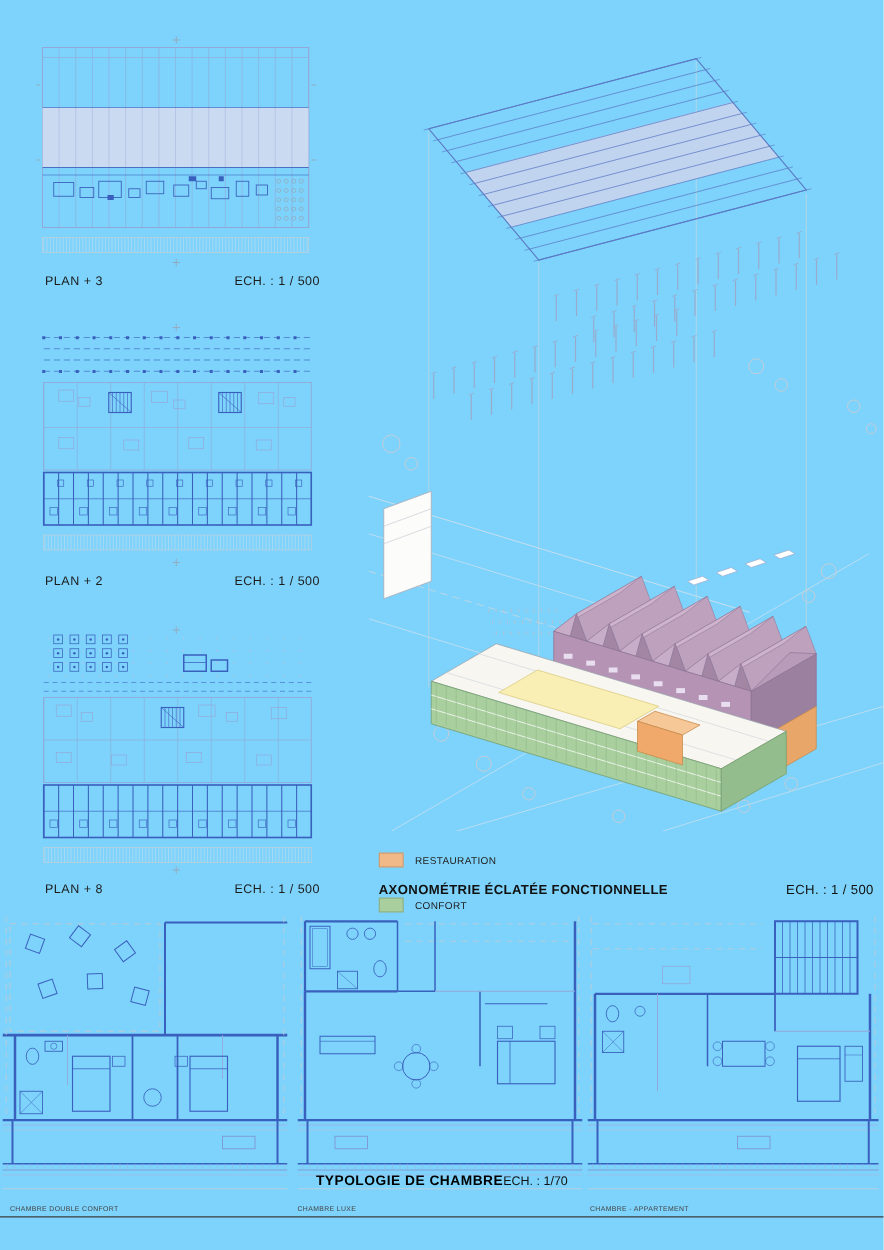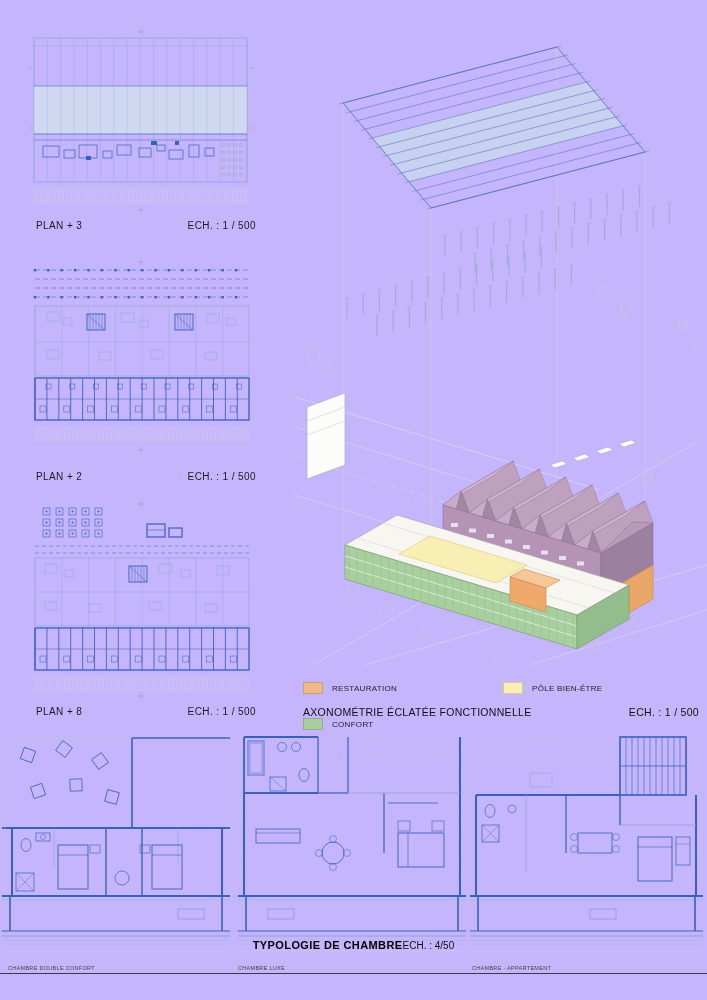--- a/index.html
+++ b/index.html
@@ -1,24 +1,24 @@
 <!DOCTYPE html>
 <html><head>
 <meta charset="utf-8">
 <style>
   *{margin:0;padding:0;box-sizing:border-box}
   html,body{background:#ffffff}
   body{font-family:"Liberation Sans",sans-serif}
-  .sheet{position:relative;width:707px;height:1000px;background:#c4b5fd;overflow:hidden}
+  .sheet{position:relative;width:707px;height:1000px;background:#7dd3fc;overflow:hidden}
   .sheet svg{position:absolute;display:block}
   .cap{position:absolute;left:36px;width:220px;display:flex;justify-content:space-between;
        font-size:10px;color:#1c1c1c;letter-spacing:.4px;white-space:nowrap}
   .axcap{position:absolute;left:303px;top:706px;width:396px;display:flex;justify-content:space-between;
        font-size:10.5px;color:#111;letter-spacing:.3px;white-space:nowrap}
-  .axcap .t{font-weight:normal}
+  .axcap .t{font-weight:bold}
   .legend{position:absolute;left:303px;top:678px;display:grid;grid-template-rows:20px 20px;
        grid-auto-flow:column;grid-auto-columns:200px;row-gap:16px}
   .lg-item{display:flex;align-items:center;gap:9px;font-size:8px;letter-spacing:.3px;color:#222;white-space:nowrap}
   .sw{width:20px;height:12px;border:1px solid rgba(0,0,0,.15);flex:0 0 auto}
   .room-label{position:absolute;top:965px;font-size:5.5px;color:#444;letter-spacing:.3px;white-space:nowrap}
   .bottom-rule{position:absolute;left:0;top:973px;width:707px;border-top:1px solid #3c3c3c}
   .typocap{position:absolute;left:8px;top:939px;width:691px;display:flex;justify-content:center;align-items:baseline}
   .typocap .title{font-weight:bold;font-size:11px;letter-spacing:.4px}
   .typocap .scale{font-size:10px;color:#111}
 </style>
@@ -388,21 +388,21 @@
       <line x1="201.99999999999972" y1="170" x2="201.99999999999972" y2="182" stroke="#dcdfe8" stroke-width="0.35" fill="none"></line>
       <line x1="204.5999999999997" y1="170" x2="204.5999999999997" y2="182" stroke="#dcdfe8" stroke-width="0.35" fill="none"></line>
       <line x1="207.1999999999997" y1="170" x2="207.1999999999997" y2="182" stroke="#dcdfe8" stroke-width="0.35" fill="none"></line>
       <line x1="209.7999999999997" y1="170" x2="209.7999999999997" y2="182" stroke="#dcdfe8" stroke-width="0.35" fill="none"></line>
       <line x1="212.3999999999997" y1="170" x2="212.3999999999997" y2="182" stroke="#dcdfe8" stroke-width="0.35" fill="none"></line>
       <line x1="214.9999999999997" y1="170" x2="214.9999999999997" y2="182" stroke="#dcdfe8" stroke-width="0.35" fill="none"></line>
       <line x1="217.59999999999968" y1="170" x2="217.59999999999968" y2="182" stroke="#dcdfe8" stroke-width="0.35" fill="none"></line>
       <line x1="109" y1="192" x2="115" y2="192" stroke="#9aa0ac" stroke-width="0.6" fill="none"></line>
       <line x1="112" y1="189" x2="112" y2="195" stroke="#9aa0ac" stroke-width="0.6" fill="none"></line>
     </svg>
-  <div class="cap" style="top:471px">
+  <div class="cap" style="top:460px">
     <span>PLAN + 2</span>
     <span>ECH. : 1 / 500</span>
   </div>
 
   <svg id="svg-p1" viewBox="0 0 228 200" style="left:28px;top:500px;width:230px;height:200px">
       <line x1="109" y1="4" x2="115" y2="4" stroke="#9aa0ac" stroke-width="0.6" fill="none"></line>
       <line x1="112" y1="1" x2="112" y2="7" stroke="#9aa0ac" stroke-width="0.6" fill="none"></line>
       <rect fill="#b9c3e0" x="10" y="10" width="1" height="1"></rect>
       <rect fill="#b9c3e0" x="10" y="20" width="1" height="1"></rect>
       <rect fill="#b9c3e0" x="10" y="30" width="1" height="1"></rect>
@@ -951,24 +951,20 @@
 
   <div class="legend">
     <div class="lg-item">
       <span class="sw" style="background-color: rgb(242, 185, 136);"></span>
       <span>RESTAURATION</span>
     </div>
     <div class="lg-item">
       <span class="sw" style="background-color: rgb(169, 207, 159);"></span>
       <span>CONFORT</span>
     </div>
-    <div class="lg-item">
-      <span class="sw" style="background-color: rgb(249, 239, 180);"></span>
-      <span>PÔLE BIEN-ÊTRE</span>
-    </div>
   </div>
 
   <div class="axcap">
     <span class="t">AXONOMÉTRIE ÉCLATÉE FONCTIONNELLE</span>
     <span>ECH. : 1 / 500</span>
   </div>
 
   <svg id="svg-r1" viewBox="0 0 228 225" style="left:2px;top:733px;width:228px;height:225px">
       <rect fill="none" stroke="#c4c8d0" stroke-width="0.7" stroke-dasharray="5 4" x="6" y="6" width="120" height="86"></rect>
       <g transform="rotate(20 26 22)">
@@ -1235,16 +1231,16 @@
       <rect fill="none" stroke="#7e97cf" stroke-width="0.7" x="120" y="176" width="26" height="10"></rect>
     </svg>
 
   <span class="room-label" style="left:8px">CHAMBRE DOUBLE CONFORT</span>
   <span class="room-label" style="left:238px">CHAMBRE LUXE</span>
   <span class="room-label" style="left:472px">CHAMBRE - APPARTEMENT</span>
 
   <div class="bottom-rule"></div>
   <div class="typocap">
     <span class="title">TYPOLOGIE DE CHAMBRE</span>
-    <span class="scale">ECH. : 4/50</span>
+    <span class="scale">ECH. : 1/70</span>
   </div>
 
 </div>
 
 </body></html>

